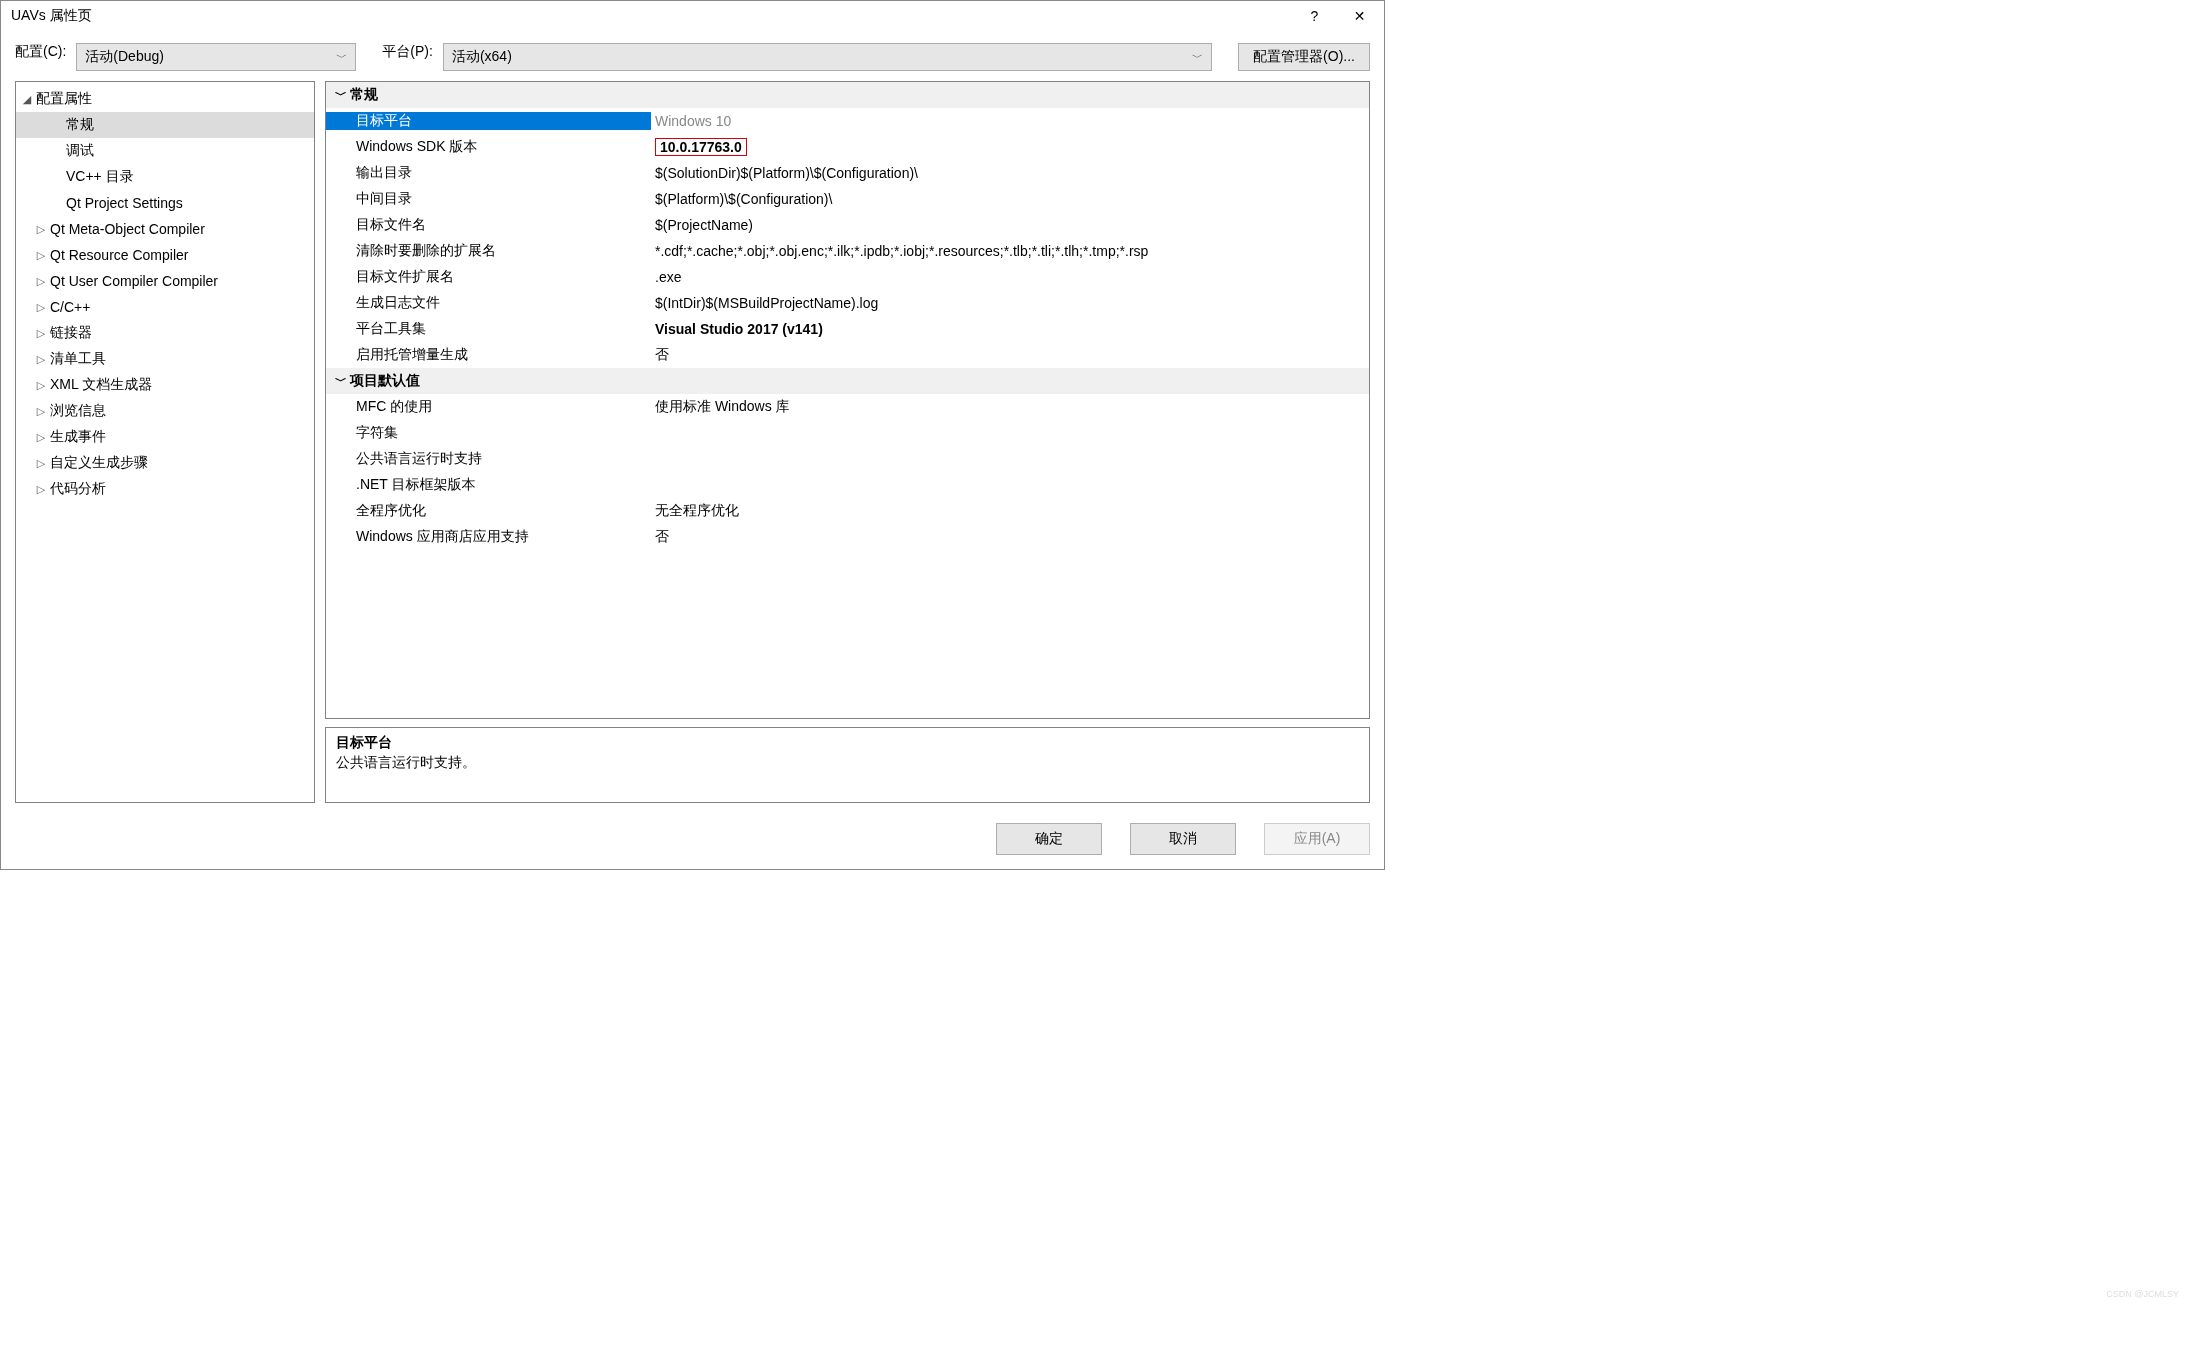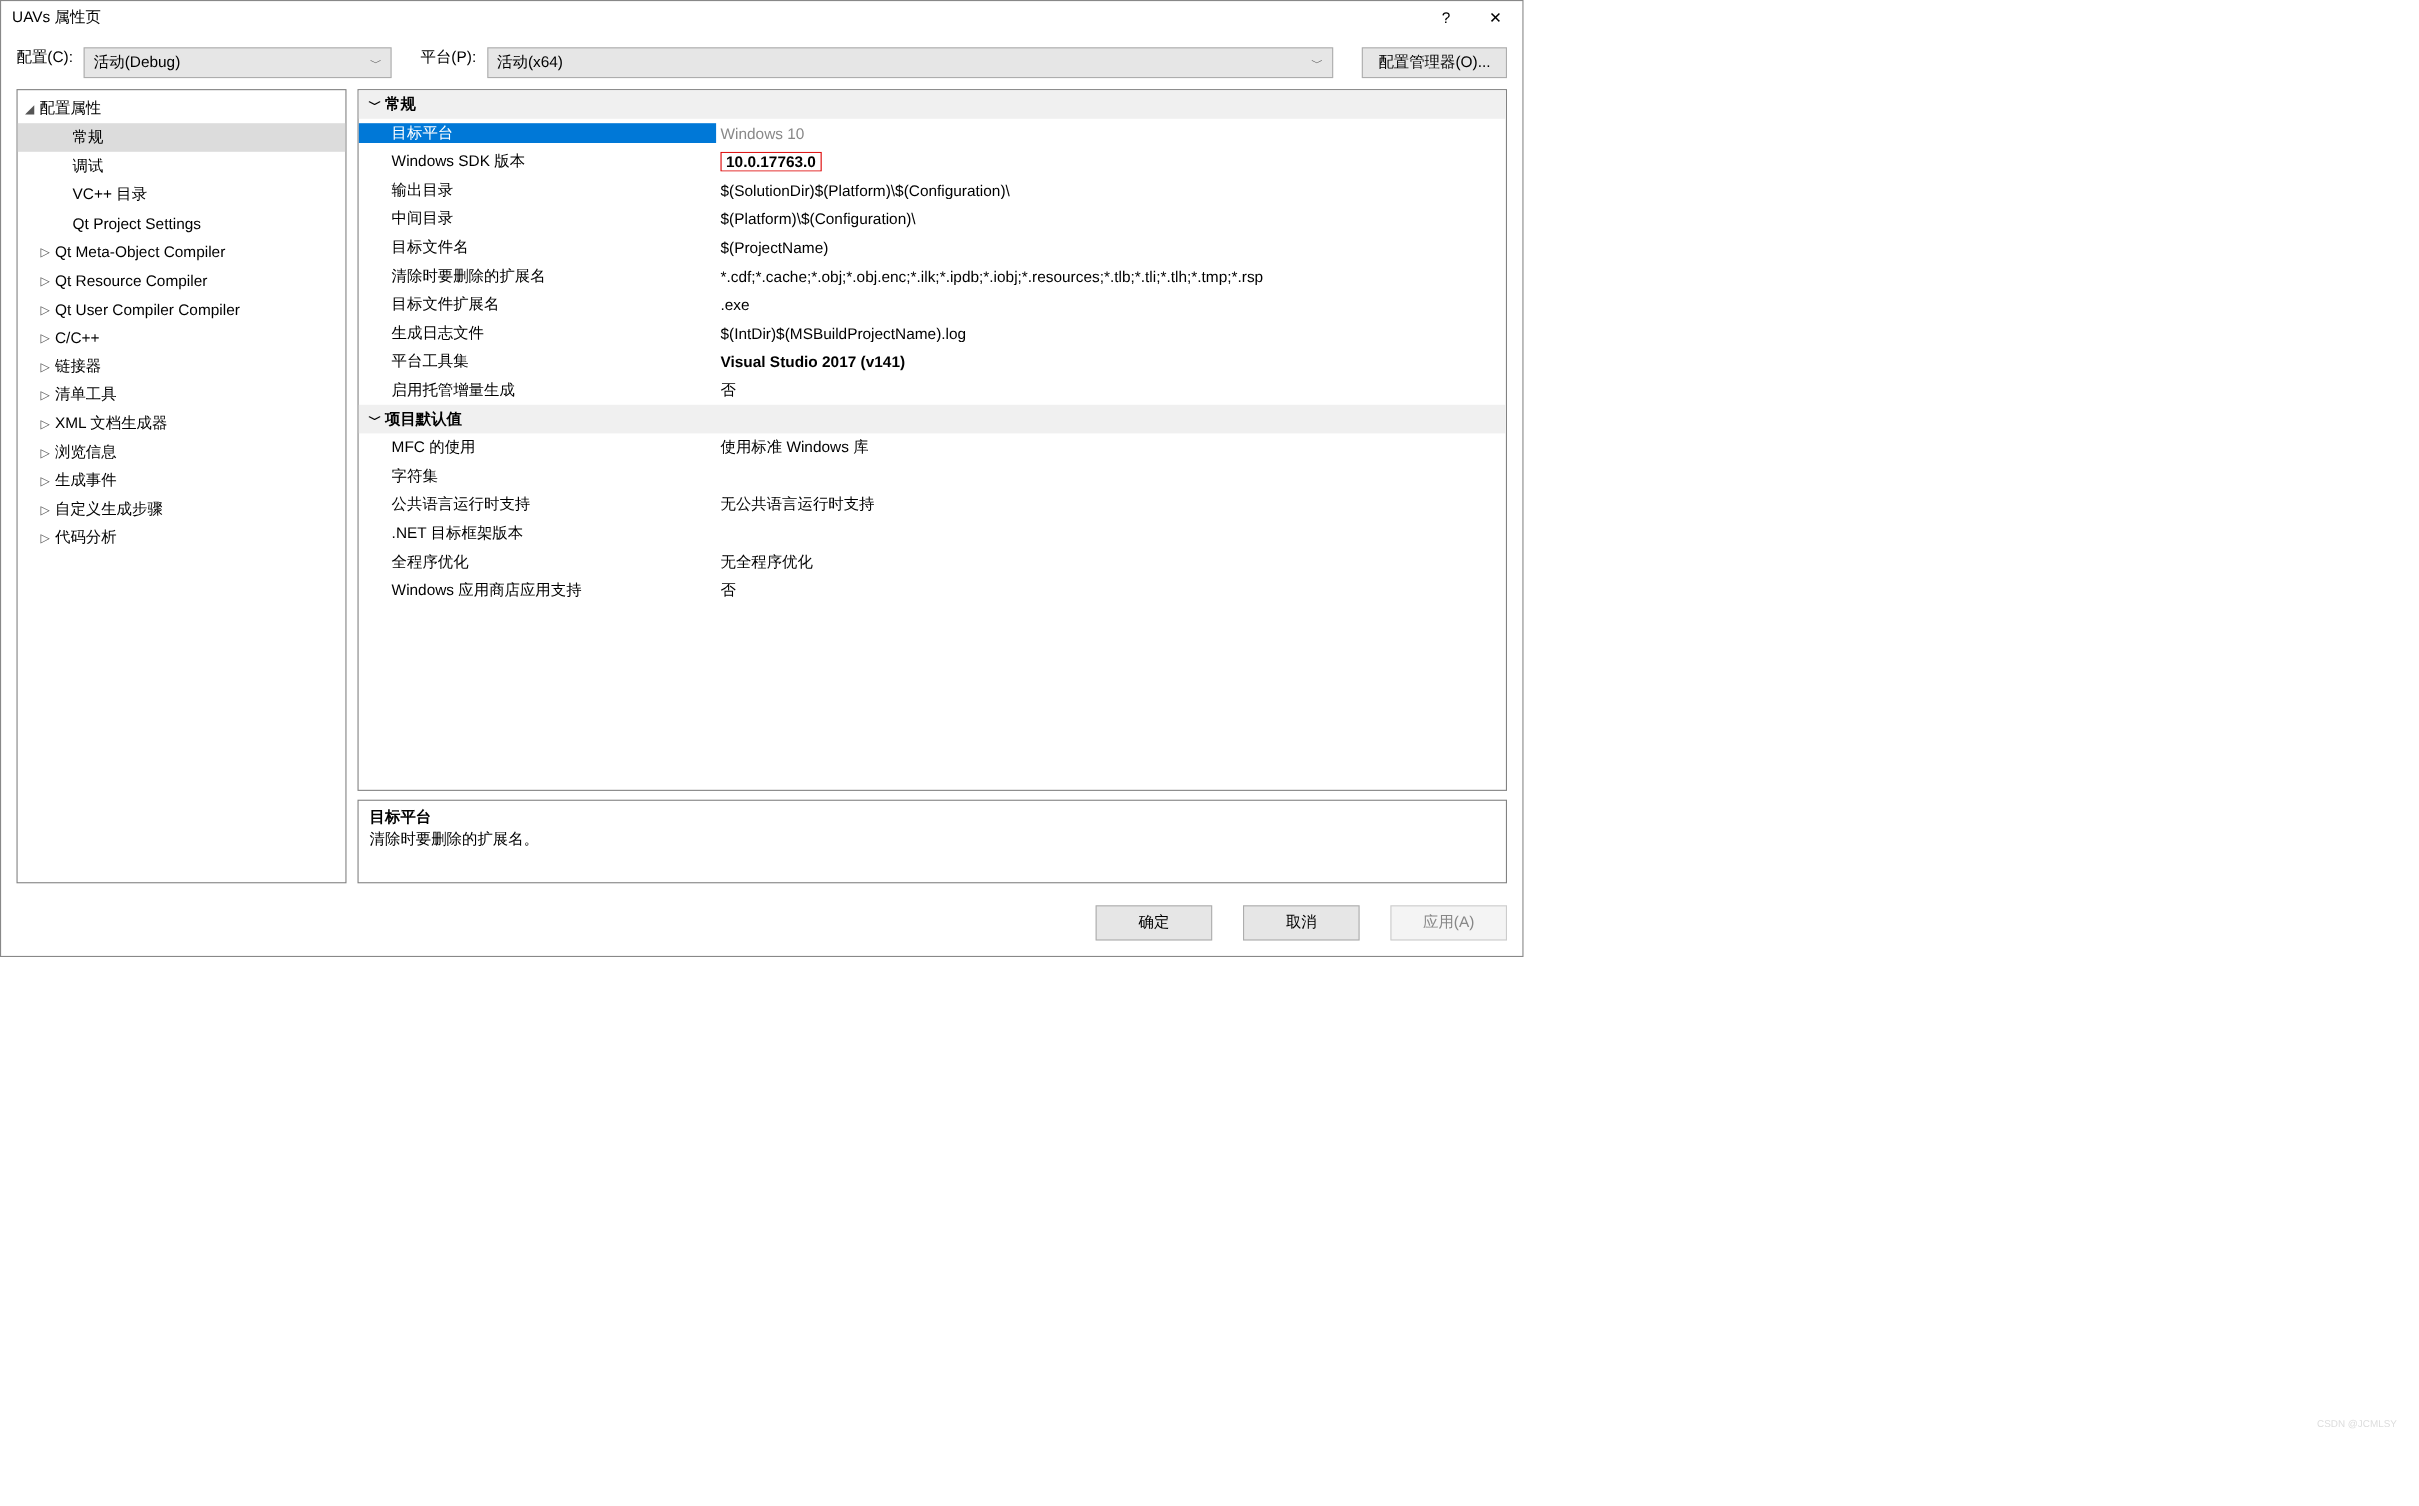--- a/index.html
+++ b/index.html
@@ -192,39 +192,38 @@
             <div class="row">
               <div class="name">MFC 的使用</div>
               <div class="val">使用标准 Windows 库</div>
             </div>
             <div class="row">
               <div class="name">字符集</div>
               <div class="val"></div>
             </div>
             <div class="row">
               <div class="name">公共语言运行时支持</div>
-              <div class="val">无公共语言运行时支持</div>
             </div>
             <div class="row">
               <div class="name">.NET 目标框架版本</div>
               <div class="val"></div>
             </div>
             <div class="row">
               <div class="name">全程序优化</div>
               <div class="val">无全程序优化</div>
             </div>
             <div class="row">
               <div class="name">Windows 应用商店应用支持</div>
               <div class="val">否</div>
             </div>
           </div>
       </div>
       <div class="desc">
         <div class="h">目标平台</div>
-        <div class="t">清除时要删除的扩展名。</div>
+        <div class="t">公共语言运行时支持。</div>
       </div>
     </div>
 
   </div>
 
   <div class="footer">
     <div class="fbtn">确定</div>
     <div class="fbtn">取消</div>
     <div class="fbtn disabled">应用(A)</div>
   </div>

